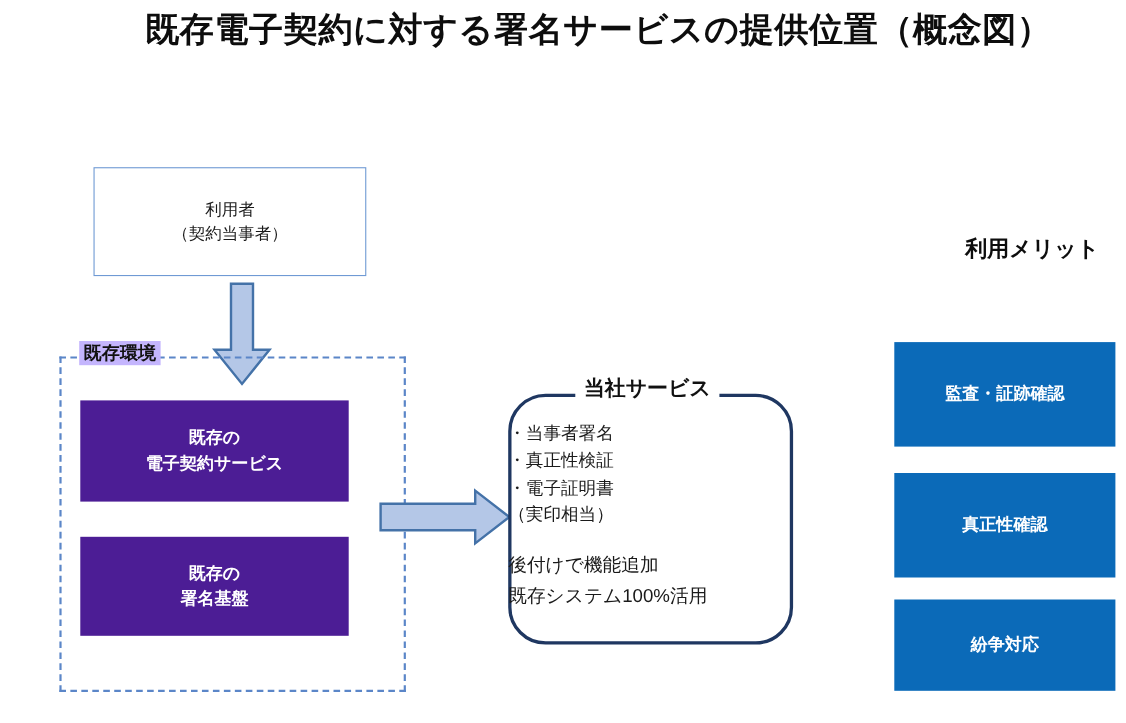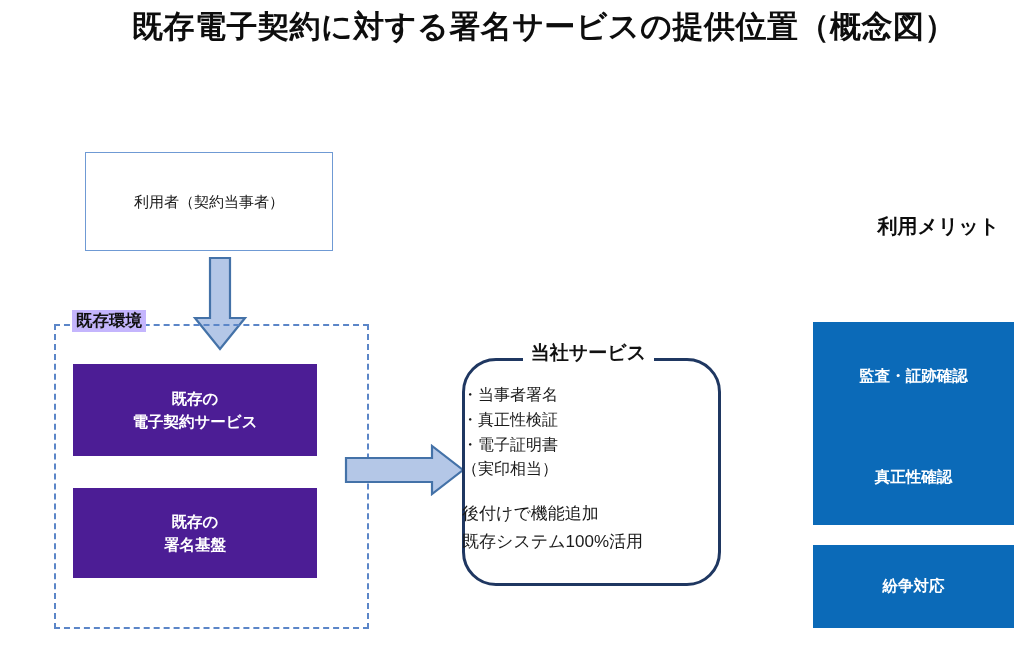--- a/index.html
+++ b/index.html
@@ -37,21 +37,21 @@
   
   #user-box {
     position: absolute;
     left: 85px;
     top: 152px;
     width: 246px;
     height: 97px;
     background: #ffffff;
     border: 1.6px solid #6f9ad4;
     display: flex;
-    flex-direction: row;
+    flex-direction: column;
     align-items: center;
     justify-content: center;
     line-height: 1.45;
     font-size: 15px;
     color: #1a1a1a;
   }
 
   
   #down-arrow {
     position: absolute;
@@ -189,21 +189,21 @@
     width: 201px;
     background: #0b6ab8;
     color: #ffffff;
     display: flex;
     align-items: center;
     justify-content: center;
     font-size: 15.5px;
     font-weight: bold;
     text-align: center;
   }
-  #merit-box-0 { top: 322px; height: 109px; }
+  #merit-box-0 { top: 311px; height: 95px; }
   #merit-box-1 { top: 430px; height: 95px; }
   #merit-box-2 { top: 545px; height: 83px; }
 </style>
 </head>
 <body>
 
 <div id="canvas">
 
   <div id="page-title">既存電子契約に対する署名サービスの提供位置（概念図）</div>
 

